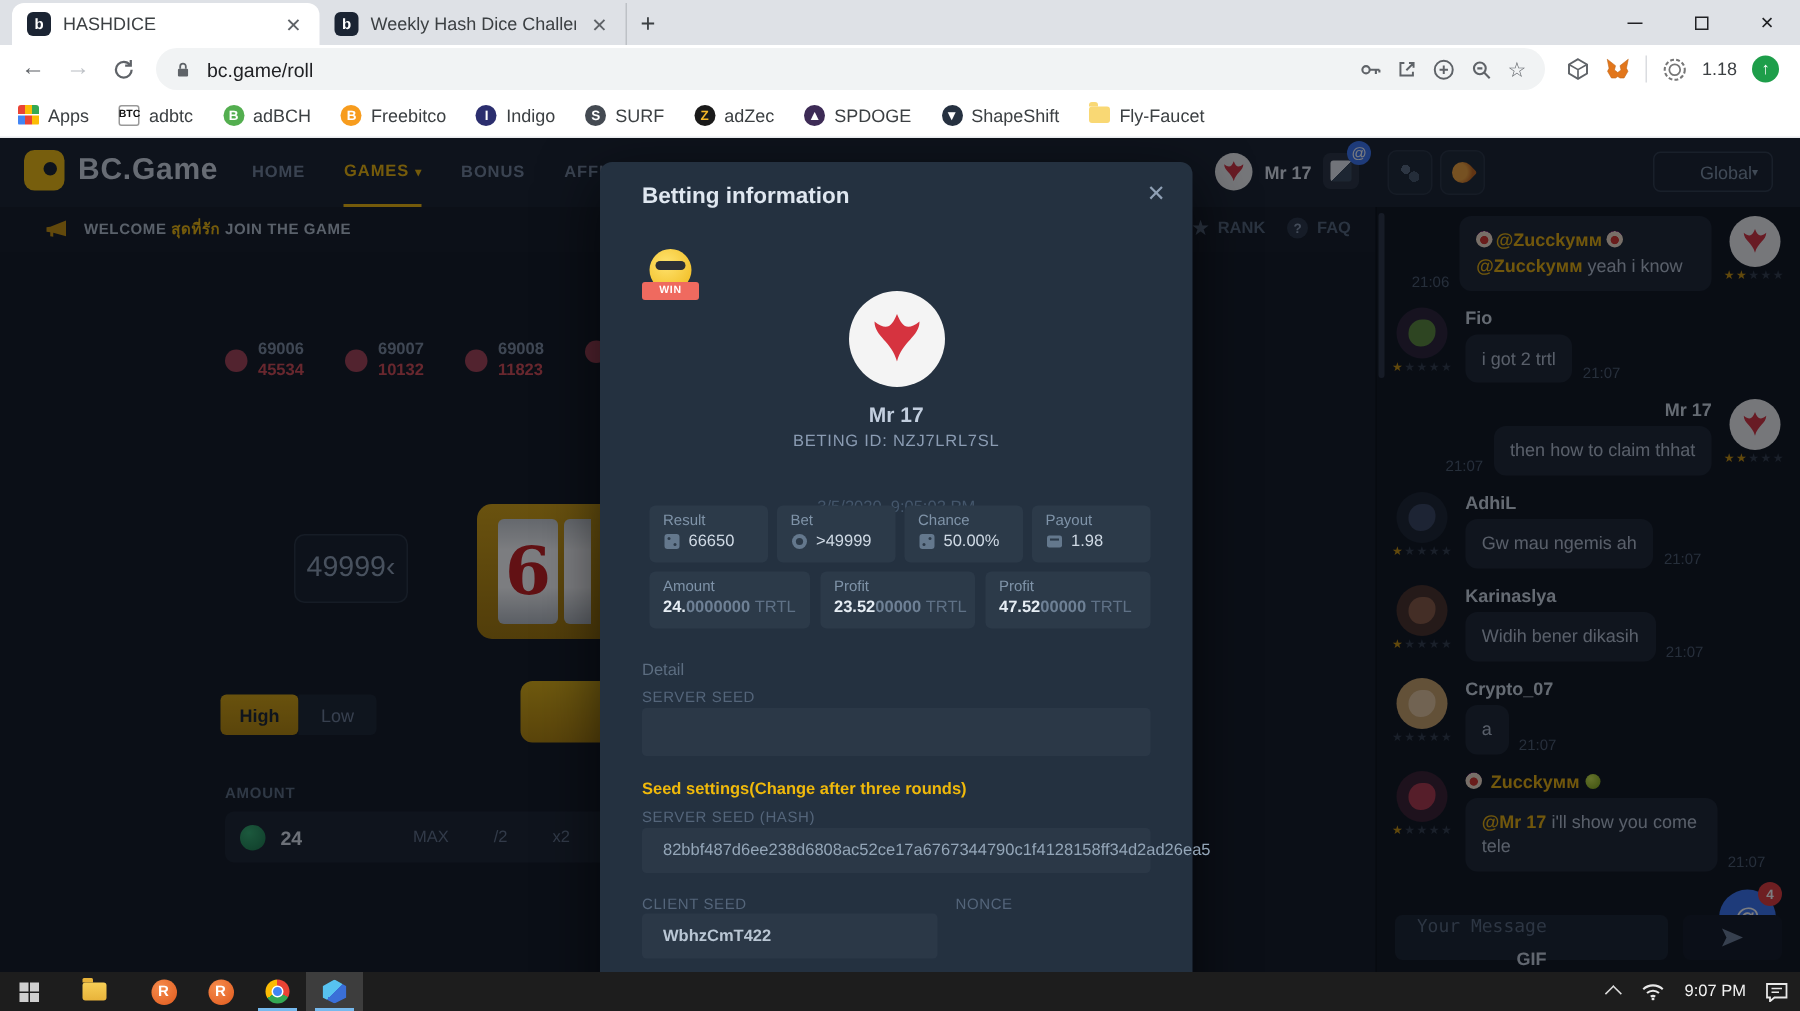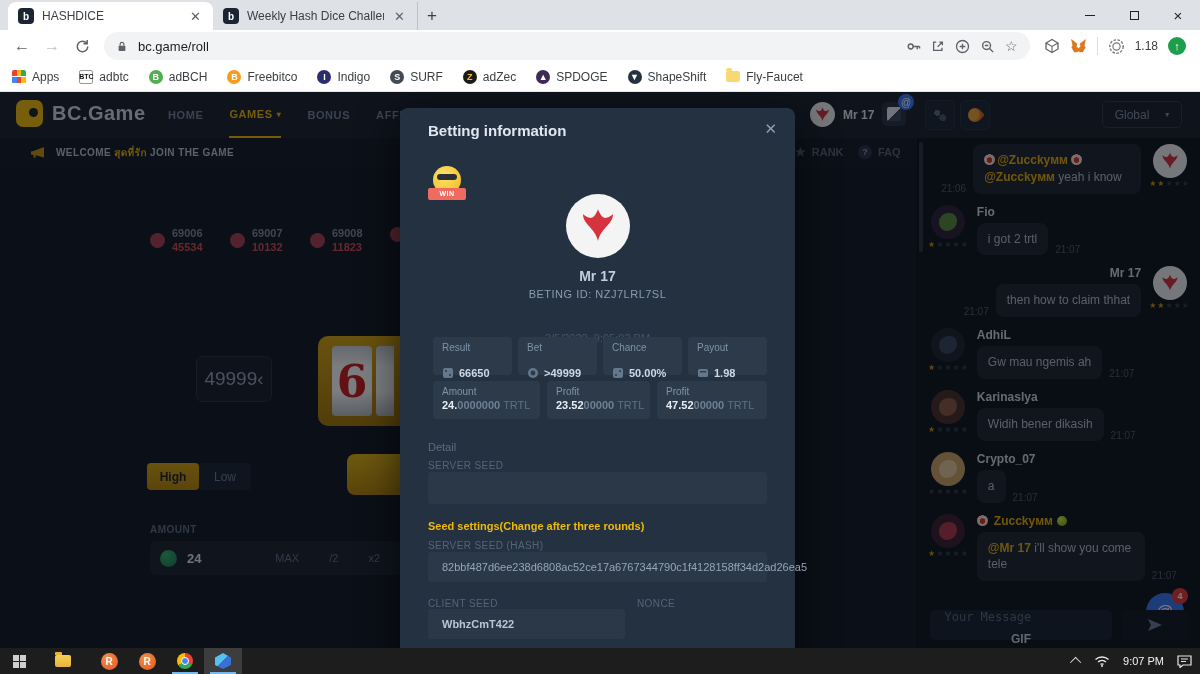--- a/index.html
+++ b/index.html
@@ -70,21 +70,21 @@
   .user-name { font-size:12px; font-weight:bold; color:#dfe7f0; }
   .user-caret { color:#76879d; font-size:9px; }
   .wallet-btn { position:absolute; left:882px; top:10px; width:24px; height:24px; background:#2a3442; border-radius:5px; }
   .wallet-btn::before { content:""; position:absolute; left:5px; top:5px; width:14px; height:14px; background:linear-gradient(135deg,#e9edf2 50%,#3a4a5c 50%); border-radius:2px; }
   .at-badge { position:absolute; left:898px; top:2px; width:16px; height:16px; border-radius:50%; background:#3c76f2; color:#fff; font-size:10px; display:flex; align-items:center; justify-content:center; z-index:2; }
   .hdr-gamebtn { position:absolute; top:8px; width:30px; height:30px; border:1px solid #2b3544; border-radius:6px; background:#1e2835; display:flex; align-items:center; justify-content:center; }
   .fireball { width:14px; height:14px; border-radius:50% 2px 50% 50%; background:radial-gradient(circle at 35% 60%, #f2a33c 0 45%, #c96a1d 75%); transform:rotate(45deg); }
   .dicebits { width:14px; height:14px; background:
       radial-gradient(circle at 30% 35%, #5a6c80 0 3px, transparent 3px),
       radial-gradient(circle at 70% 70%, #47586b 0 3.5px, transparent 3.5px); }
-  .global-dd { position:absolute; right:18px; top:9px; width:80px; height:27px; border:1px solid #313d4d; border-radius:5px; display:flex; align-items:center; justify-content:center; padding:0 9px; color:#8294a8; font-size:12px;gap:16px; }
+  .global-dd { position:absolute; right:18px; top:9px; width:80px; height:27px; border:1px solid #313d4d; border-radius:5px; display:flex; align-items:center; justify-content:flex-end; padding:0 9px; color:#8294a8; font-size:12px; }
 
   .subbar { position:absolute; top:46px; left:0; width:100%; height:30px; background:#151c26; }
   .announce { position:absolute; left:30px; top:53px; display:flex; align-items:center; gap:10px; font-size:10px; font-weight:bold; letter-spacing:0.4px; color:#b8c4d2; }
   .thai { color:#f0b90b; }
   .ranktab { position:absolute; top:53px; display:flex; align-items:center; gap:6px; font-size:11px; font-weight:bold; color:#56677c; }
   .q-ico { width:14px; height:14px; border-radius:50%; background:#2a3545; color:#8a9ab0; font-size:9px; display:flex; align-items:center; justify-content:center; }
   .star-ico { color:#56677c; font-size:12px; }
 
   
   .hist-item { position:absolute; display:flex; align-items:center; gap:7px; }
@@ -150,21 +150,21 @@
   .winbadge .face { position:absolute; left:5px; top:0; width:28px; height:28px; border-radius:50%; background:radial-gradient(circle at 40% 35%, #ffe36e, #efb718); }
   .winbadge .glasses { position:absolute; left:9px; top:8px; width:20px; height:6px; border-radius:3px; background:#2c2f36; }
   .winbadge .ribbon { position:absolute; left:0; top:22px; width:38px; height:12px; background:#ef6a5f; border-radius:2px; color:#fff; font-size:7px; font-weight:bold; text-align:center; line-height:12px; letter-spacing:0.5px; }
   .modal-avatar { position:absolute; left:166px; top:86px; width:64px; height:64px; border-radius:50%; background:#f4f4f4; display:flex; align-items:center; justify-content:center; }
   .modal-user { position:absolute; left:0; top:160px; width:100%; text-align:center; font-size:14px; font-weight:bold; color:#c2cede; }
   .modal-id { position:absolute; left:0; top:180px; width:100%; text-align:center; font-size:11px; letter-spacing:0.5px; color:#8b9cb3; }
   .modal-ts { position:absolute; left:0; top:224px; width:100%; text-align:center; font-size:11px; color:#44566b; }
   .statrow { position:absolute; left:33px; top:229px; width:334px; display:grid; grid-template-columns:repeat(4,1fr); gap:6px; }
   .statbox { height:38px; background:#2c3a49; border-radius:4px; padding:5px 9px; }
   .statbox .lbl { font-size:10px; color:#7f93a8; }
-  .statbox .val { display:flex; align-items:center; gap:5px; font-size:11px; font-weight:bold; color:#cfd9e4; margin-top:14px; }
+  .statbox .val { display:flex; align-items:center; gap:5px; font-size:11px; font-weight:normal; color:#cfd9e4; margin-top:2px; }
   .mini-ico { width:12px; height:12px; flex:none; }
   .amtrow { position:absolute; left:33px; top:273px; width:334px; display:grid; grid-template-columns:107px 103px 110px; gap:7px; }
   .amtbox { height:38px; background:#2c3a49; border-radius:4px; padding:5px 9px; }
   .amtbox .lbl { font-size:10px; color:#7f93a8; }
   .amtbox .val { font-size:11px; margin-top:2px; white-space:nowrap; }
   .amtbox .main { color:#e6edf4; font-weight:bold; }
   .amtbox .zeros { color:#6e8095; font-weight:bold; }
   .amtbox .cur { color:#5f7186; margin-left:3px; }
   .detail-lbl { position:absolute; left:28px; top:333px; font-size:11px; color:#5c6d80; }
   .seed-lbl { position:absolute; left:28px; font-size:10px; letter-spacing:0.4px; color:#54657a; }

